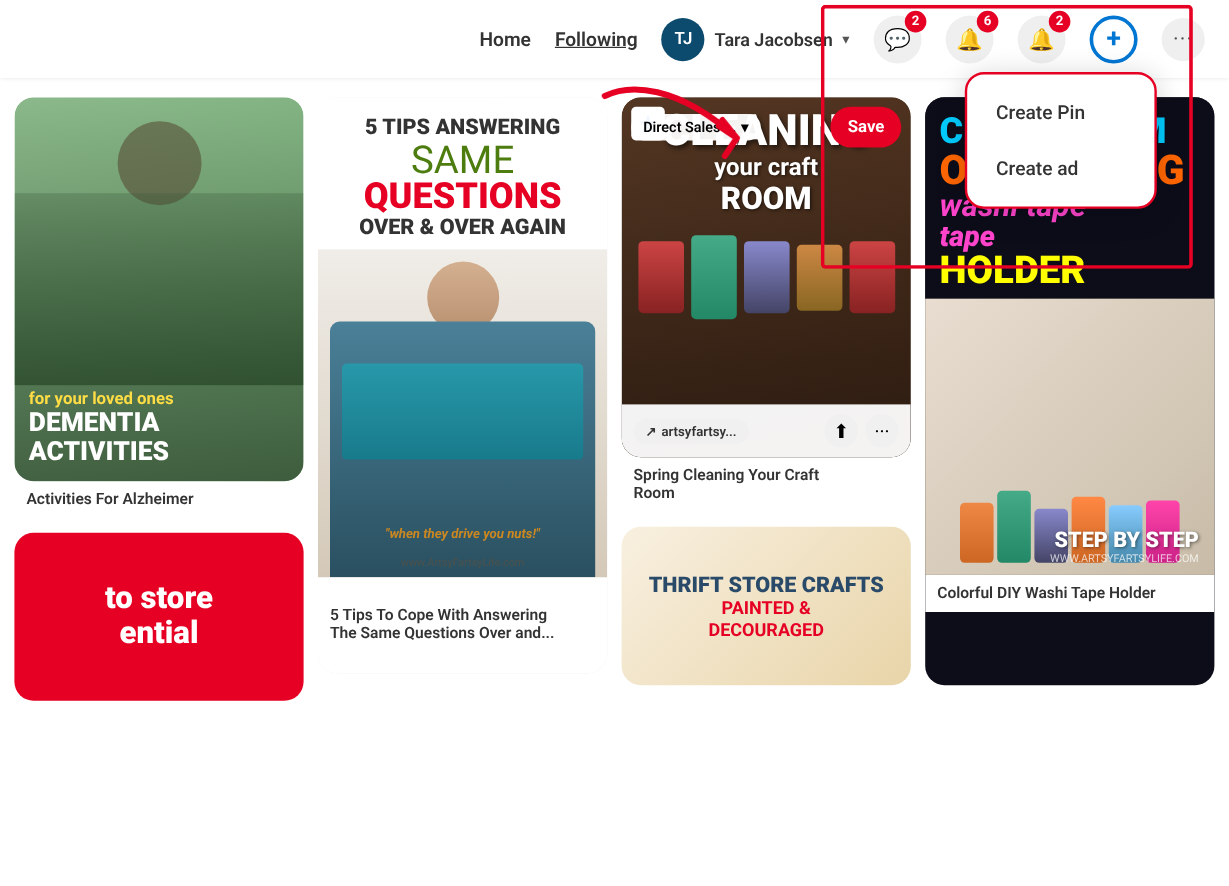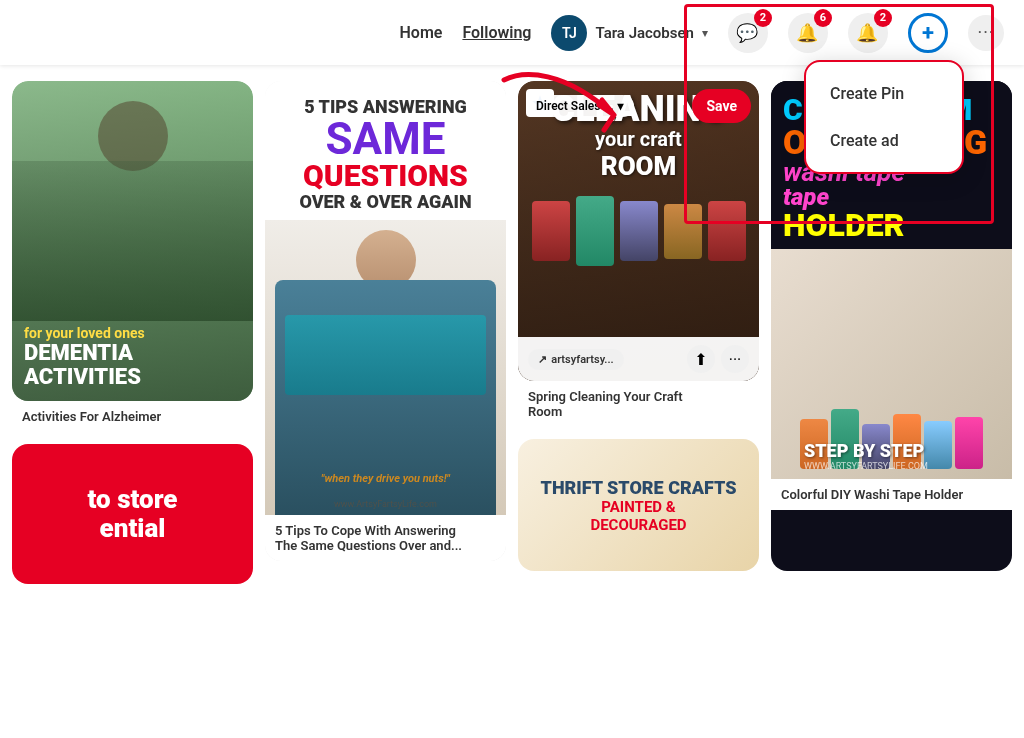--- a/index.html
+++ b/index.html
@@ -259,23 +259,23 @@
       text-align: center;
     }
     .tips-headline {
       font-size: 18px;
       font-weight: 900;
       color: #333;
       line-height: 1.1;
       text-transform: uppercase;
     }
     .tips-same {
-      font-size: 44px;
-      font-weight: 700;
-      color: #6d28d9;
+      font-size: 32px;
+      font-weight: 400;
+      color: #4d7c0f;
       line-height: 1;
       text-transform: uppercase;
     }
     .tips-questions {
       font-size: 30px;
       font-weight: 900;
       color: #e60023;
       line-height: 1;
       text-transform: uppercase;
     }
@@ -631,21 +631,21 @@
 
           <div style="position:absolute;top:10px;left:50%;transform:translateX(-50%);width:60px;height:60px;border-radius:50%;background:linear-gradient(to bottom,#d4b090,#b89070);"></div>
           <div style="position:absolute;top:60px;left:10px;right:10px;bottom:0;background:linear-gradient(to bottom,#4a8098 0%,#2a5060 100%);border-radius:8px 8px 0 0;"></div>
 
           <div style="position:absolute;top:95px;left:20px;right:20px;height:80px;background:linear-gradient(to bottom,#20a0b0,#108090);border-radius:4px;opacity:0.8;"></div>
           <div style="position:absolute;bottom:30px;left:0;right:0;text-align:center;">
             <div style="font-size:11px;font-weight:700;color:#cc8820;font-style:italic;">"when they drive you nuts!"</div>
           </div>
           <div class="tips-watermark">www.ArtsyFartsyLife.com</div>
         </div>
-        <div style="padding:8px 10px;background:#fff;">
+        <div style="padding:25px 10px;background:#fff;">
           <div style="font-size:13px;font-weight:600;color:#333;">5 Tips To Cope With Answering</div>
           <div style="font-size:13px;font-weight:600;color:#333;">The Same Questions Over and...</div>
         </div>
       </div>
     </div>
 
     <div class="pin-column">
 
       <div class="pin-card card-spring-wrapper">
         <div class="card-spring">
@@ -716,21 +716,21 @@
           <div style="position:absolute;inset:0;background:linear-gradient(135deg,#e8ddd0 0%,#c8bca8 100%);"></div>
           <div class="washi-spools" style="position:absolute;inset:0;align-items:flex-end;">
             <div class="washi-spool" style="background:linear-gradient(to bottom,#e84,#c62);width:28px;height:50px;border-radius:4px;"></div>
             <div class="washi-spool" style="background:linear-gradient(to bottom,#4a8,#286);width:28px;height:60px;border-radius:4px;"></div>
             <div class="washi-spool" style="background:linear-gradient(to bottom,#88c,#446);width:28px;height:45px;border-radius:4px;"></div>
             <div class="washi-spool" style="background:linear-gradient(to bottom,#f84,#c62);width:28px;height:55px;border-radius:4px;"></div>
             <div class="washi-spool" style="background:linear-gradient(to bottom,#8cf,#48a);width:28px;height:48px;border-radius:4px;"></div>
             <div class="washi-spool" style="background:linear-gradient(to bottom,#f4a,#c28);width:28px;height:52px;border-radius:4px;"></div>
           </div>
 
-          <div style="position:absolute;bottom:8px;left:0;right:13px;text-align:left;padding-left:33px;">
+          <div style="position:absolute;bottom:8px;left:0;right:13px;text-align:right;padding-left:33px;">
             <div style="font-size:18px;font-weight:900;color:#fff;text-shadow:1px 1px 3px rgba(0,0,0,0.5);">STEP BY STEP</div>
             <div style="font-size:9px;color:rgba(255,255,255,0.7);">WWW.ARTSYFARTSYLIFE.COM</div>
           </div>
         </div>
         <div style="padding:8px 10px;background:#fff;">
           <div style="font-size:13px;font-weight:600;color:#333;">Colorful DIY Washi Tape Holder</div>
         </div>
       </div>
     </div>
 

